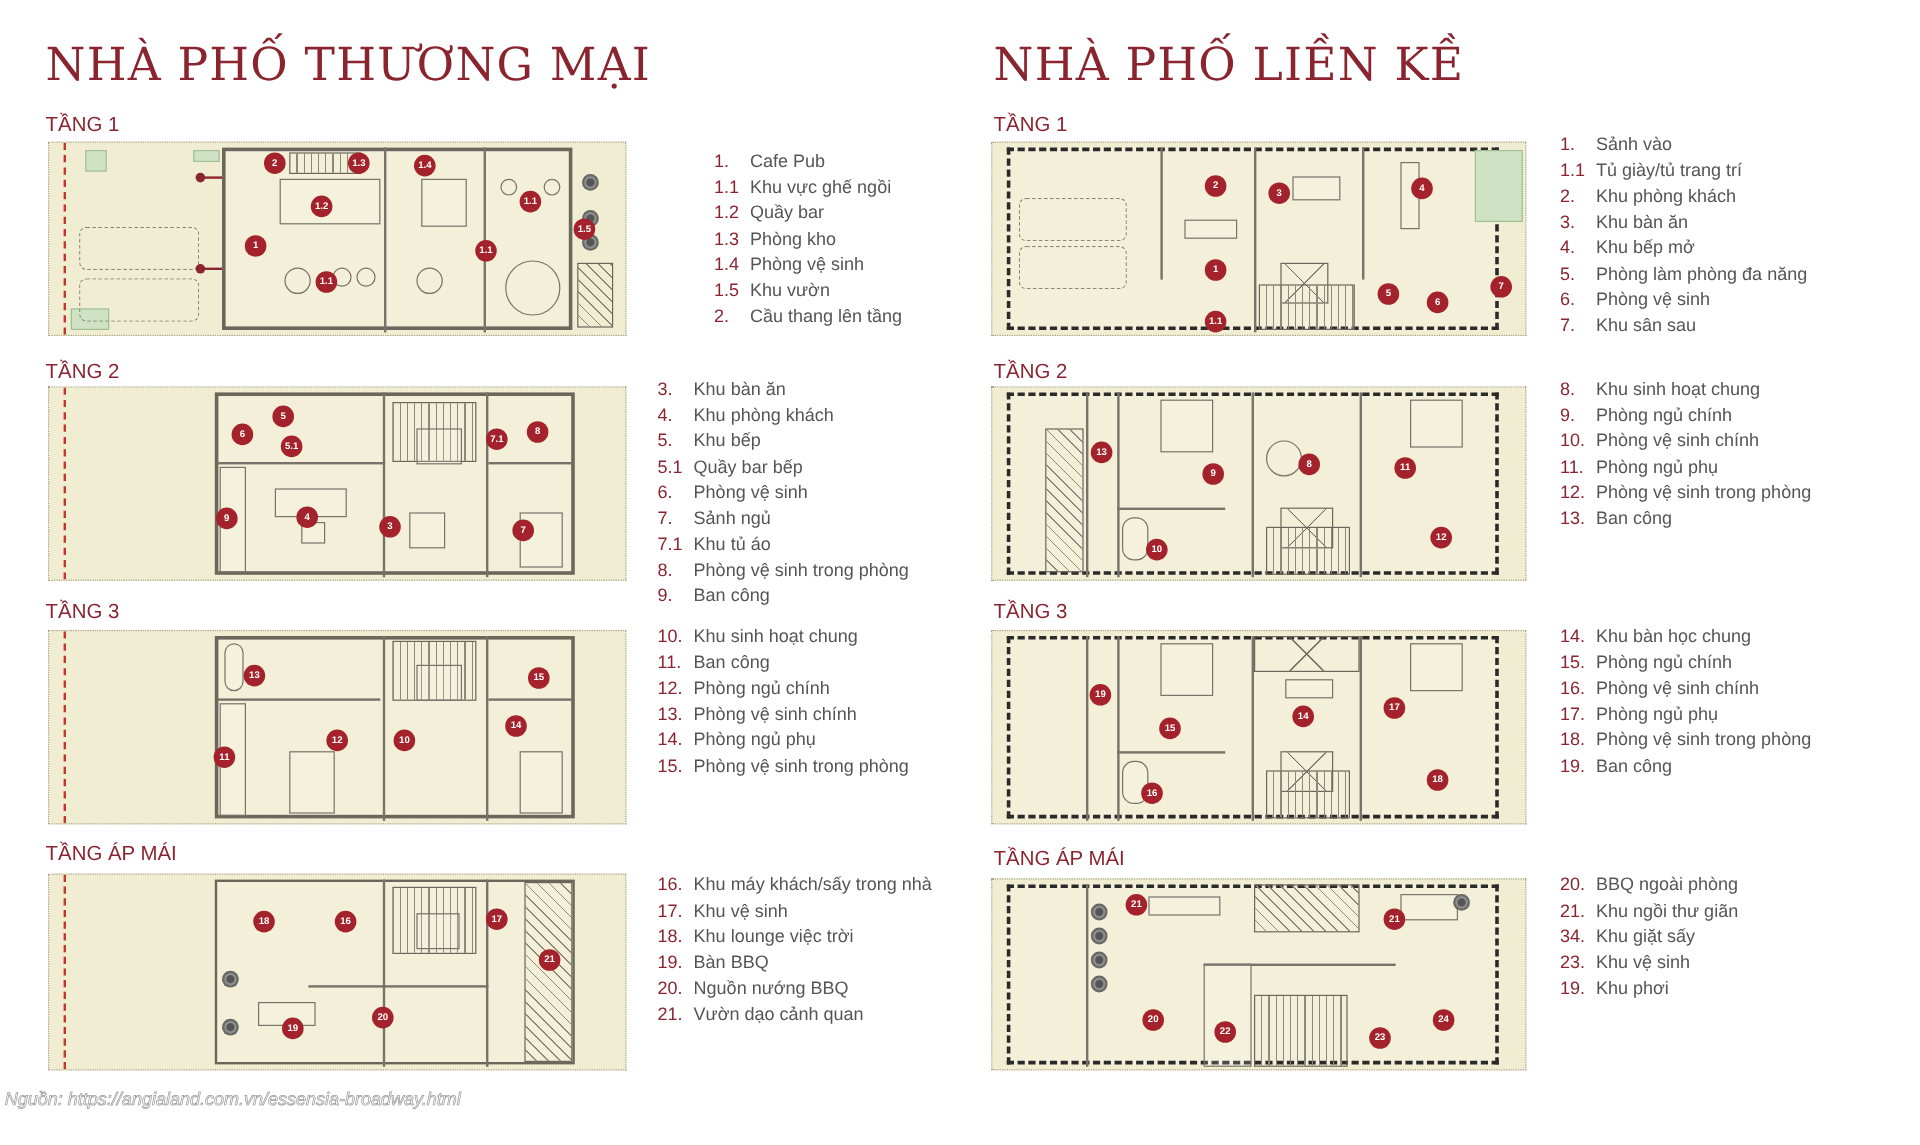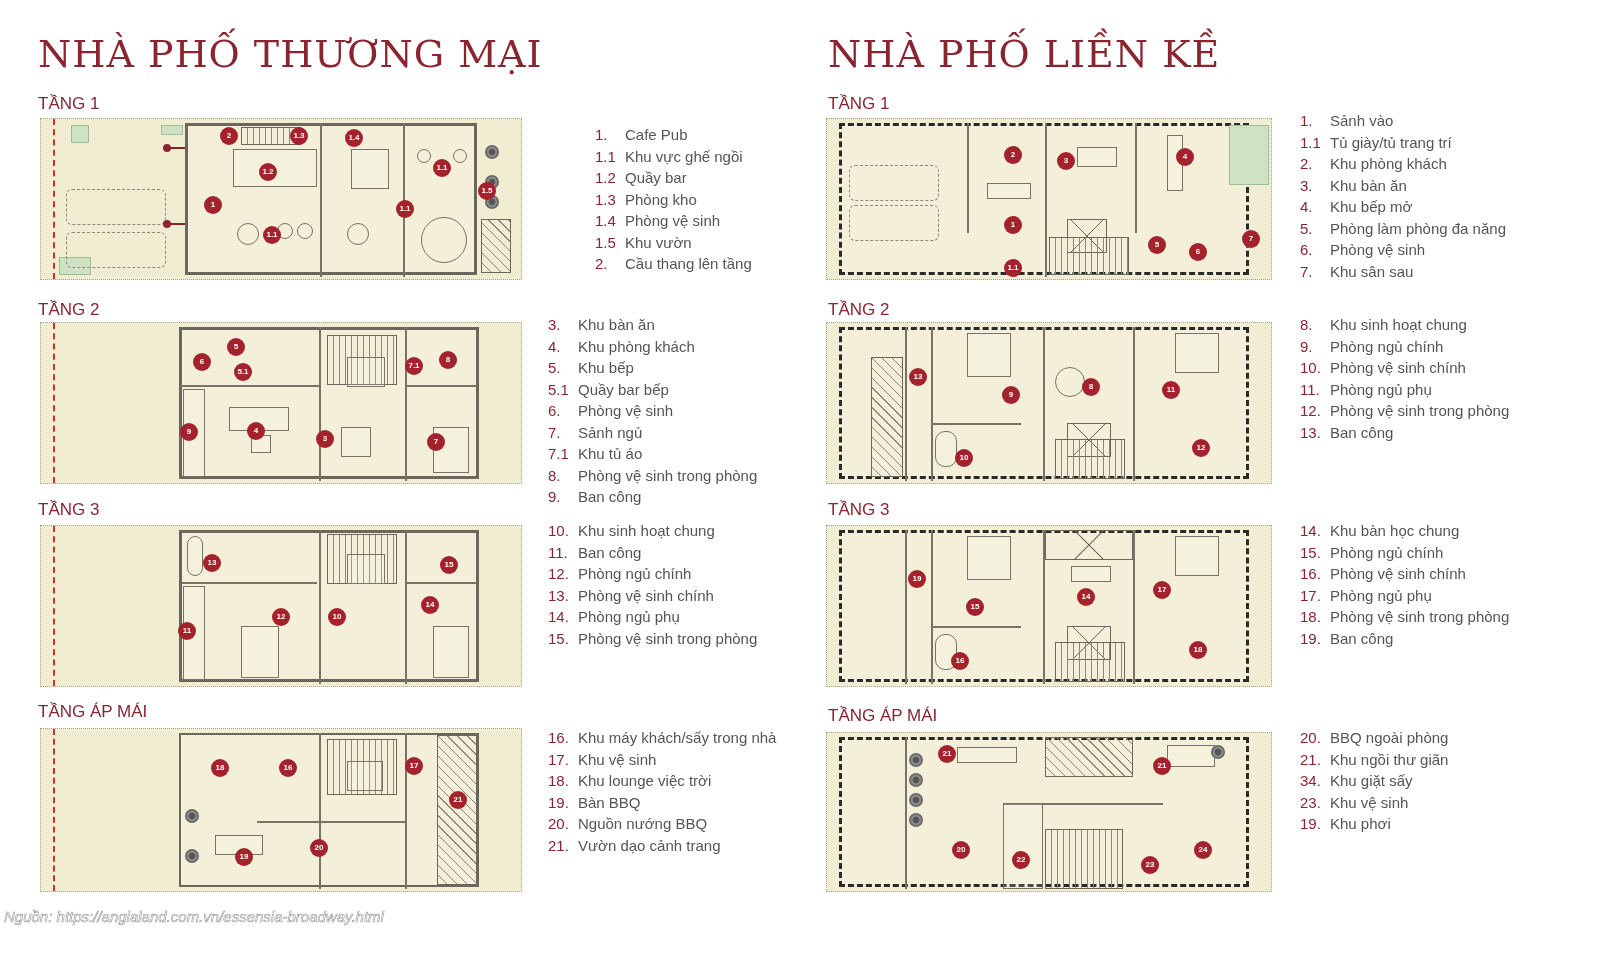--- a/index.html
+++ b/index.html
@@ -175,21 +175,21 @@
   <div class="marker" style="left:417px;top:71px;">21</div>
   <div class="marker" style="left:278px;top:119px;">20</div>
   <div class="marker" style="left:203px;top:128px;">19</div>
 </div>
 <ul class="legend" style="left:548px; top:727px;">
   <li><span class="num">16.</span><span>Khu máy khách/sấy trong nhà</span></li>
   <li><span class="num">17.</span><span>Khu vệ sinh</span></li>
   <li><span class="num">18.</span><span>Khu lounge việc trời</span></li>
   <li><span class="num">19.</span><span>Bàn BBQ</span></li>
   <li><span class="num">20.</span><span>Nguồn nướng BBQ</span></li>
-  <li><span class="num">21.</span><span>Vườn dạo cảnh trang</span></li>
+  <li><span class="num">21.</span><span>Vườn dạo cảnh quan</span></li>
 </ul>
 
 <h1 class="title" style="left:828px; top:32px;">NHÀ PHỐ LIỀN KỀ</h1>
 
 <div class="floor-label" style="left:828px; top:94px;">TẦNG 1</div>
 <div class="plan" style="left:826px; top:118px; width:446px; height:162px;">
   <div class="building dashwall" style="left:12px;width:410px;"></div>
   <div class="car" style="left:22px;top:46px;width:90px;height:36px;"></div>
   <div class="car" style="left:22px;top:86px;width:90px;height:36px;"></div>
   <div class="wall v" style="left:140px;top:4px;height:110px;"></div>

